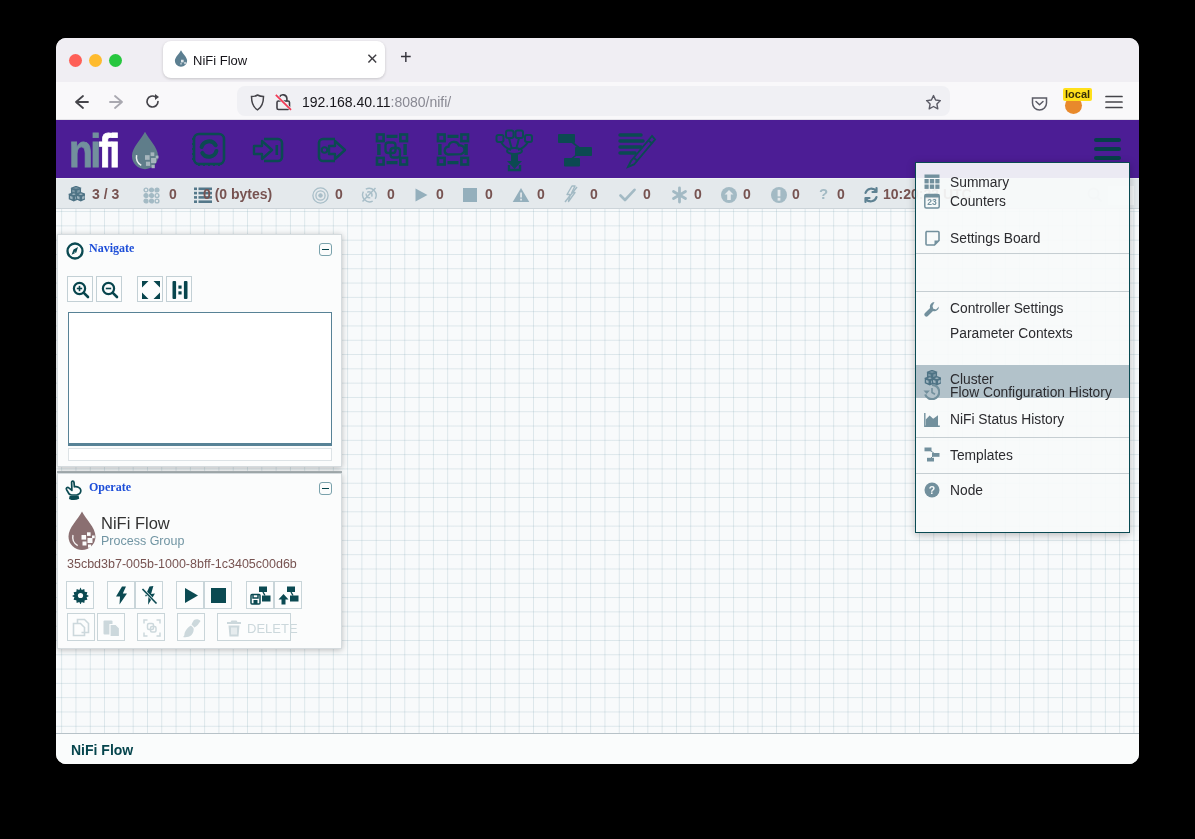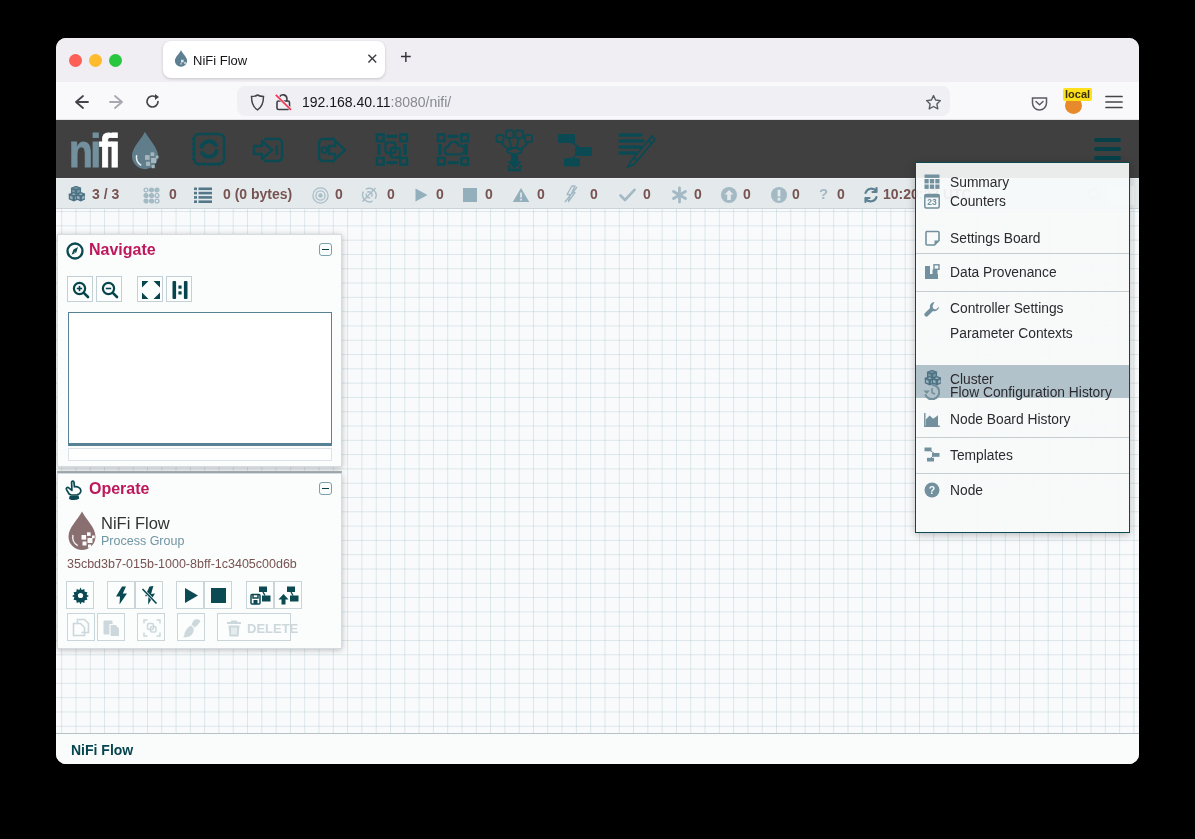--- a/index.html
+++ b/index.html
@@ -12,39 +12,39 @@
 #tab{position:absolute;left:107px;top:3px;width:222px;height:37px;background:#fff;border-radius:8px;box-shadow:0 1px 3px rgba(0,0,0,.18)}
 #tab .txt{position:absolute;left:30px;top:12px;font-size:13px;color:#15141a}
 #tab .x{position:absolute;left:203px;top:9px;font-size:15px;color:#3f3e43}
 #newtab{position:absolute;left:344px;top:8px;font-size:20px;font-weight:300;color:#33323a}
 #urlrow{position:absolute;left:0;top:44px;width:1083px;height:38px;background:#f9f8fa;border-bottom:1px solid #e4e3e8}
 .navbtn{position:absolute;top:46px;color:#45444a;font-size:17px}
 #urlfield{position:absolute;left:181px;top:4px;width:713px;height:30px;background:#f0f0f4;border-radius:8px}
 #urltext{position:absolute;left:246px;top:56px;font-size:14px;color:#17161b}
 #urltext .dim{color:#898993}
 
-#nhead{position:absolute;left:0;top:82px;width:1083px;height:62px;background:#404040}
+#nhead{position:absolute;left:0;top:82px;width:1083px;height:62px;background:#4c1d95}
 #nhead .logo{position:absolute;left:13px;top:4px;font-weight:bold;font-size:46px;letter-spacing:-3px;color:#72909d;-webkit-text-stroke:0.8px;transform:scaleX(.85);transform-origin:0 0}
 #nhead .logo .fi{color:#fff}
 #burger{position:absolute;left:1038px;top:100px;width:27px}
 #burger div{height:4.4px;border-radius:2.2px;background:#064048;margin-bottom:4.6px}
 
 #stats{position:absolute;left:0;top:140px;width:1083px;height:31px;background:#e4e9ec;border-top:1px solid #edf1f3;border-bottom:1px solid #ccd4d9}
 .snum{position:absolute;top:148px;font-size:14px;font-weight:bold;color:#775351}
 
 #canvas{position:absolute;left:0;top:171px;width:1083px;height:525px;
  background-image:linear-gradient(rgba(120,160,175,.22) 1px,transparent 1px),linear-gradient(90deg,rgba(120,160,175,.22) 1px,transparent 1px);
  background-size:14.3px 14.3px;background-position:5.2px 2.1px;background-color:#f8fafb;border-bottom:1px solid #b7c2c8}
 
 #foot{position:absolute;left:0;top:696px;width:1083px;height:30px;background:#fafcfc}
 #foot span{position:absolute;left:15px;top:8px;font-size:14px;font-weight:bold;color:#06454d}
 
 .panel{position:absolute;background:#fbfcfc;border:1px solid #d5dbde;box-shadow:0 1px 6px rgba(0,0,0,.25)}
 .phead{position:absolute;left:0;top:0;width:100%;height:34px}
-.ptitle{position:absolute;left:31px;top:6px;font-family:Liberation Sans, sans-serif;font-weight:bold;font-size:16px;color:#be185d}
+.ptitle{position:absolute;left:31px;top:6px;font-family:Liberation Serif, serif;font-weight:bold;font-size:12px;color:#1d4ed8}
 .pmin{position:absolute;right:9px;top:8px;width:13px;height:13px;border:1.5px solid #7aa2ac;border-radius:3px}
 .pmin::after{content:"";position:absolute;left:2px;top:4.5px;width:7px;height:1.8px;background:#07454d}
 .navtool{position:absolute;width:26px;height:26px;background:#fcfdfd;border:1px solid #c3d0d5}
 .opbtn{position:absolute;width:28px;height:28px;background:#fcfdfd;border:1px solid #c9d5d9}
 
 #menu{position:absolute;left:859px;top:124px;width:215px;height:371px;background:rgba(247,250,250,0.93);border:1px solid #0a4a52;box-shadow:0 2px 8px rgba(0,0,0,.25)}
 .mi{position:absolute;left:0;width:100%;height:28px}
 .mi .t{position:absolute;left:34px;top:6.5px;font-size:13.8px;color:#2b2b2f}
 .mdiv{position:absolute;left:0;width:100%;height:1px;background:#c6ced2}
 .hl{background:#b2c2ca}
@@ -246,21 +246,21 @@
         <rect x="0" y="0.5" width="3" height="2.6"></rect>
         <rect x="4.5" y="0.5" width="13.5" height="2.6"></rect>
         <rect x="0" y="4.8" width="3" height="2.6"></rect>
         <rect x="4.5" y="4.8" width="13.5" height="2.6"></rect>
         <rect x="0" y="9.1" width="3" height="2.6"></rect>
         <rect x="4.5" y="9.1" width="13.5" height="2.6"></rect>
         <rect x="0" y="13.4" width="3" height="2.6"></rect>
         <rect x="4.5" y="13.4" width="13.5" height="2.6"></rect>
       </g>
     </svg>
-  <span class="snum" style="left:167px">0 (0 bytes)</span>
+  <span class="snum" style="left:147px">0 (0 bytes)</span>
   <svg class="abs" style="left:256px;top:149px" width="17" height="17" viewBox="0 0 17 17">
       <g fill="none" stroke="#a8bec8">
         <circle cx="8.5" cy="8.5" r="7.6" stroke-width="1.3"></circle>
         <circle cx="8.5" cy="8.5" r="4.6" stroke-width="1.3"></circle>
         <circle cx="8.5" cy="8.5" r="1.8" fill="#a8bec8"></circle>
       </g>
     </svg>
   <span class="snum" style="left:279px">0</span>
   <svg class="abs" style="left:304px;top:148px" width="18" height="18" viewBox="0 0 18 18">
       <g fill="none" stroke="#a8bec8" stroke-width="1.4">
@@ -391,21 +391,21 @@
           <rect x="14.5" y="25" width="4.6" height="4.6"></rect>
           <rect x="20" y="22.3" width="3.6" height="3.6"></rect>
           <rect x="20.5" y="28" width="5" height="5"></rect>
           <rect x="15.5" y="31.5" width="4" height="4"></rect>
           <rect x="21" y="34.5" width="3.2" height="3.2"></rect>
           <rect x="25" y="25.5" width="2.7" height="2.7"></rect>
         </g>
       </svg>
     <span style="position:absolute;left:43px;top:40px;font-size:16.5px;color:#333">NiFi Flow</span>
     <span style="position:absolute;left:43px;top:60px;font-size:12.5px;color:#7195a3">Process Group</span>
-    <span style="position:absolute;left:9px;top:83px;font-size:12.5px;color:#775351">35cbd3b7-015b-1000-8bff-1c3405c00d6b</span>
+    <span style="position:absolute;left:9px;top:83px;font-size:12.5px;color:#775351">35cbd3b7-005b-1000-8bff-1c3405c00d6b</span>
     <div class="opbtn" style="left:8.4px;top:107px">
       <svg style="position:absolute;left:5px;top:5px" width="17" height="17" viewBox="0 0 17 17">
           <path d="M8.5 0.5 l1.2 2.4 2.6-.8 .4 2.7 2.7 .4 -.8 2.6 2.4 1.2 -2.4 1.2 .8 2.6 -2.7 .4 -.4 2.7 -2.6 -.8 -1.2 2.4 -1.2 -2.4 -2.6 .8 -.4 -2.7 -2.7 -.4 .8 -2.6 -2.4 -1.2 2.4 -1.2 -.8 -2.6 2.7 -.4 .4 -2.7 2.6 .8 z" fill="#0b4a52"></path>
           <circle cx="8.5" cy="8.5" r="2.6" fill="#fcfdfd"></circle>
         </svg>
     </div>
     <div class="opbtn" style="left:49.1px;top:107px">
       <svg style="position:absolute;left:7px;top:4px" width="13" height="19" viewBox="0 0 13 19">
           <path d="M7 0.5 L1 10.5 h4 L4.5 18.5 L12 7.5 h-4.2 L11 0.5 Z" fill="#0b4a52"></path>
         </svg>
@@ -479,21 +479,21 @@
     <div class="opbtn dis" style="left:159px;top:139px;width:74px">
       <svg style="position:absolute;left:8px;top:5px" width="16" height="18" viewBox="0 0 16 18">
           <path d="M5.5 1.5 h5 l1 1.5 h3.5 v2 h-14 v-2 h3.5 z" fill="#ccd8dc"></path>
           <path d="M2.5 6.5 h11 l-1 11 h-9 z" fill="#ccd8dc"></path>
           <g stroke="#fcfdfd" stroke-width="1.1">
             <line x1="6" y1="8.5" x2="6" y2="15.5"></line>
             <line x1="8" y1="8.5" x2="8" y2="15.5"></line>
             <line x1="10" y1="8.5" x2="10" y2="15.5"></line>
           </g>
         </svg>
-      <span style="position:absolute;left:29px;top:7px;font-size:13px;font-weight:bold;color:#ccd8dc">DELETE</span>
+      <span style="position:absolute;left:29px;top:7px;font-size:13px;font-weight:normal;color:#ccd8dc">DELETE</span>
     </div>
   </div>
 
   <div id="menu">
     <div class="mi" style="top:5px">
       <svg style="position:absolute;left:8px;top:6px" width="16" height="16" viewBox="0 0 16 16">
           <g fill="#72909d">
             <rect x="0.5" y="0.5" width="15" height="3.4"></rect>
             <rect x="0.5" y="5" width="4.2" height="4.4"></rect>
             <rect x="5.8" y="5" width="4.4" height="4.4"></rect>
@@ -514,28 +514,20 @@
       <span class="t">Counters</span>
     </div>
     <div class="mi" style="top:61px">
       <svg style="position:absolute;left:8px;top:6px" width="16" height="16" viewBox="0 0 16 16">
           <path d="M2 1.5 h12 a1 1 0 0 1 1 1 v8 l-4.5 4.5 h-7.5 a1 1 0 0 1 -1 -1 v-11.5 a1 1 0 0 1 1 -1 z" fill="none" stroke="#72909d" stroke-width="1.6"></path>
           <path d="M10.5 15 v-4.5 h4.5 z" fill="#72909d"></path>
         </svg>
       <span class="t">Settings Board</span>
     </div>
     <div class="mdiv" style="top:90px"></div>
-    <div class="mi" style="top:95px">
-      <svg style="position:absolute;left:8px;top:6px" width="16" height="16" viewBox="0 0 16 16">
-          <path d="M1 2 h5 v8 h8 v5 h-13 z" fill="#72909d"></path>
-          <rect x="8.5" y="5.5" width="5" height="4.5" fill="#72909d"></rect>
-          <rect x="10" y="0.8" width="5" height="4.5" fill="none" stroke="#72909d" stroke-width="1.4"></rect>
-        </svg>
-      <span class="t">Data Provenance</span>
-    </div>
     <div class="mdiv" style="top:128px"></div>
     <div class="mi" style="top:156.5px">
       <span class="t">Parameter Contexts</span>
     </div>
     <div class="mi" style="top:131.5px">
       <svg style="position:absolute;left:8px;top:6px" width="16" height="16" viewBox="0 0 16 16">
           <path d="M10.5 1 a4.6 4.6 0 0 0 -4.4 6 l-5.1 5.1 a2 2 0 0 0 2.9 2.9 l5.1 -5.1 a4.6 4.6 0 0 0 6 -4.4 l-3 3 -2.7 -0.8 -0.8 -2.7 z" fill="#72909d"></path>
         </svg>
       <span class="t">Controller Settings</span>
     </div>
@@ -555,21 +547,21 @@
           <path d="M0.5 6.5 l3.2 3.5 3.2 -3.5 z" fill="#72909d"></path>
           <path d="M9 4 v4.5 l3 1.8" fill="none" stroke="#72909d" stroke-width="1.6"></path>
         </svg>
       <span class="t">Flow Configuration History</span>
     </div>
     <div class="mi" style="top:242.8px">
       <svg style="position:absolute;left:8px;top:7px" width="16" height="14" viewBox="0 0 16 14">
           <path d="M1.8 13 v-6.5 l3.8 -4 3.6 3.2 4.8 -3.4 v10.7 z" fill="#72909d"></path>
           <path d="M0.8 0 v13.2 h15" fill="none" stroke="#72909d" stroke-width="1.4"></path>
         </svg>
-      <span class="t">Node Board History</span>
+      <span class="t">NiFi Status History</span>
     </div>
     <div class="mdiv" style="top:274px"></div>
     <div class="mi" style="top:278px">
       <svg style="position:absolute;left:8px;top:6px" width="16" height="15" viewBox="0 0 16 15">
           <g stroke="#72909d" stroke-width="1">
             <line x1="5" y1="2.5" x2="11" y2="7"></line>
             <line x1="10" y1="8" x2="6" y2="12"></line>
           </g>
           <rect x="0.5" y="0.5" width="7" height="3.8" fill="#72909d"></rect>
           <rect x="8" y="6" width="7.5" height="3.8" fill="#72909d"></rect>

